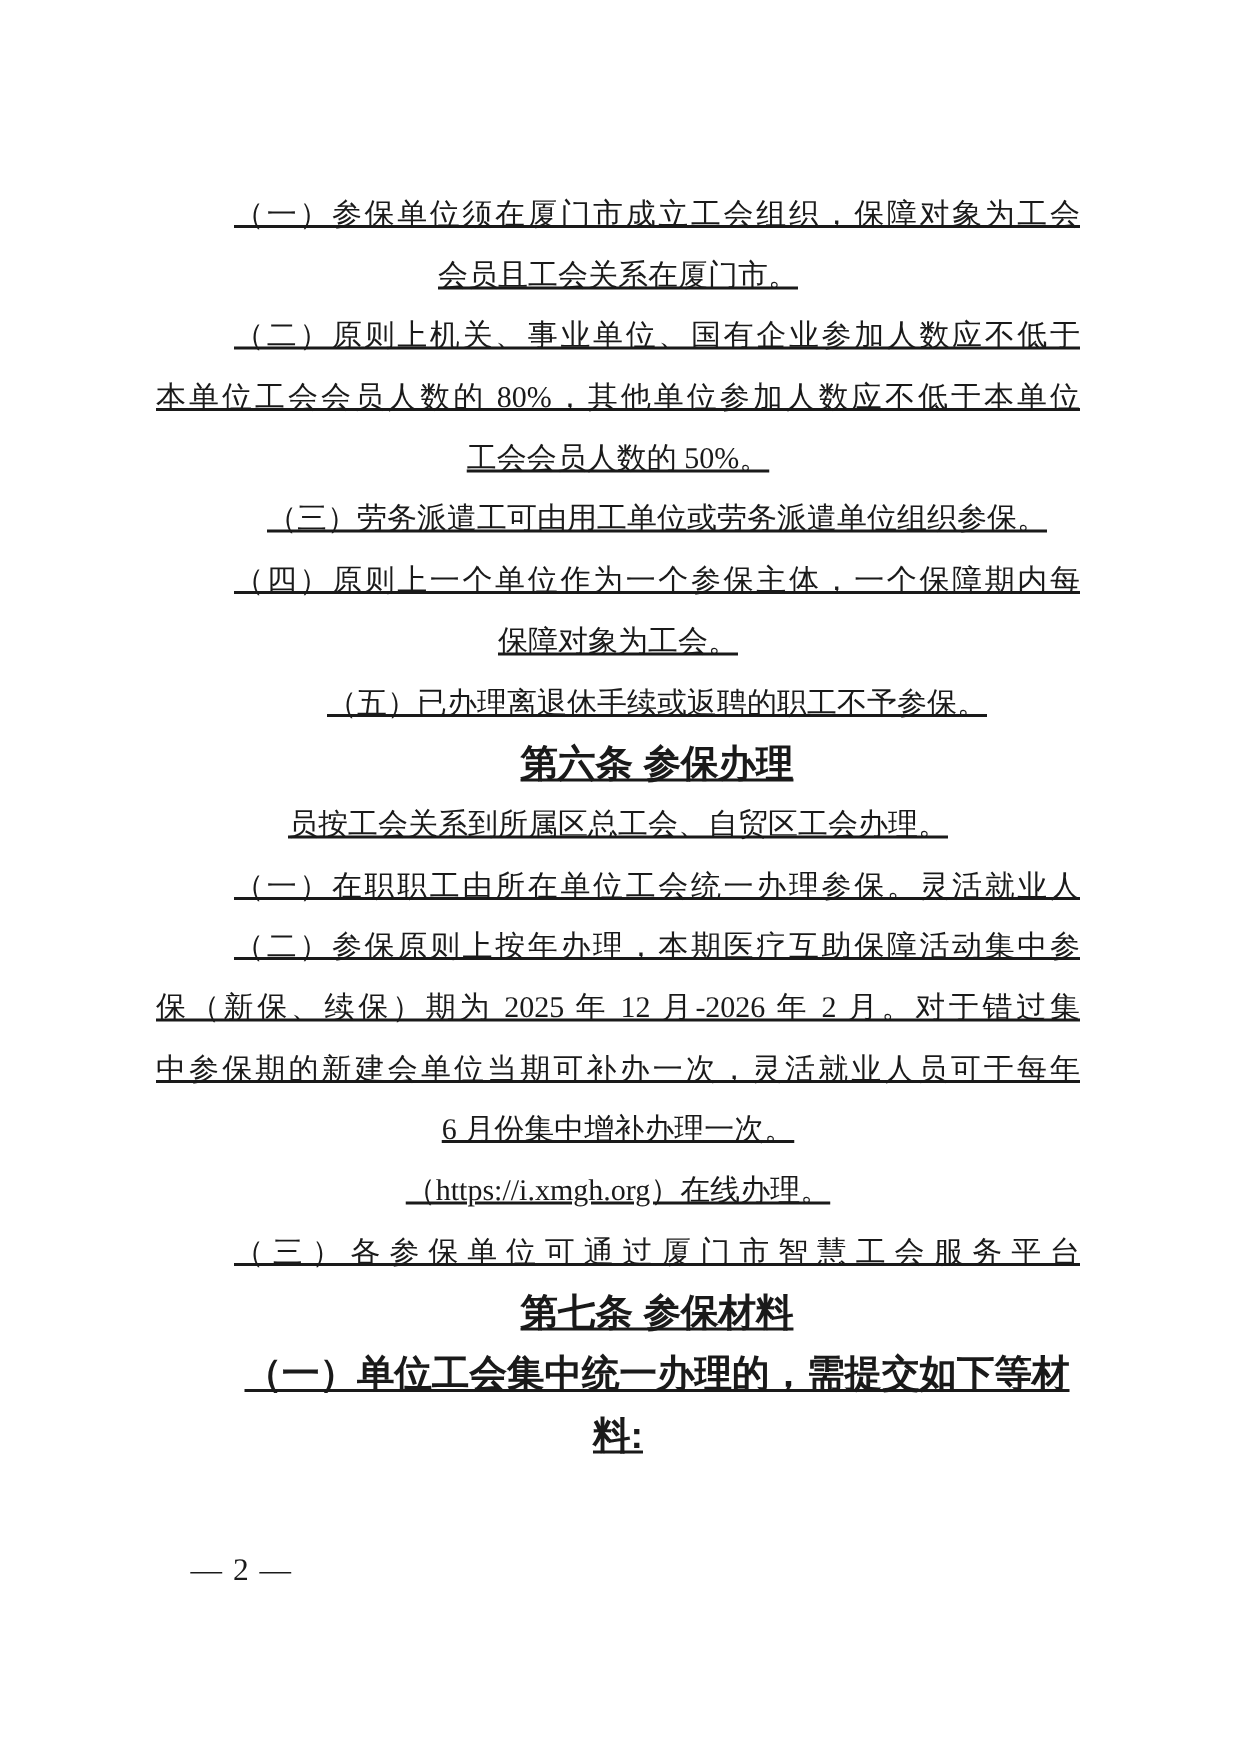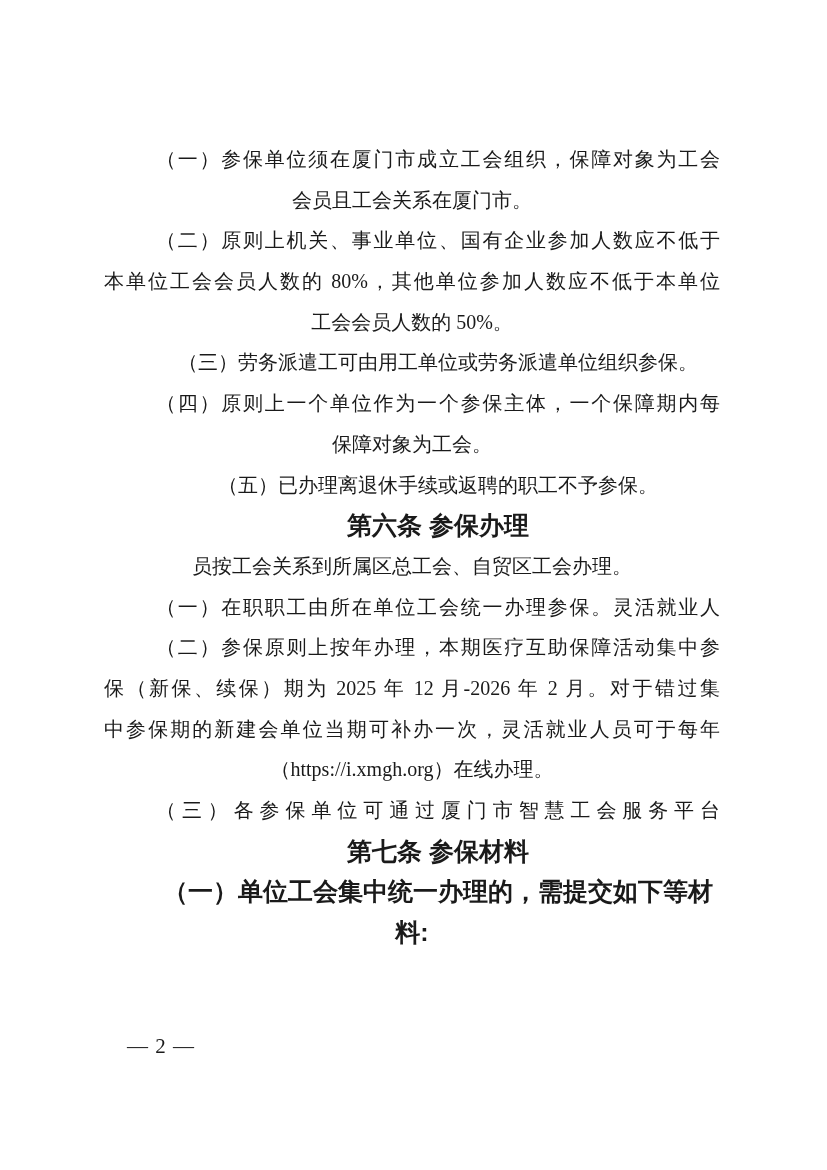--- a/index.html
+++ b/index.html
@@ -8,23 +8,24 @@
     width: 827px;
     height: 1170px;
     background: #ffffff;
     overflow: hidden;
     font-family: "Liberation Serif", "DejaVu Serif", serif;
     color: #1a1a1a;
   }
   .content {
     position: absolute;
     left: 104px;
-    top: 139px;
+    top: 123px;
     width: 616px;
     font-size: 20px;
+    text-decoration: underline;
   }
   .paragraph { margin: 0; }
   .line {
     height: 40.7px;
     line-height: 40.7px;
     text-align: center;
   }
   .line.indent { text-indent: 52px; }
   .line.stretch {
     text-align: justify;
@@ -75,20 +76,21 @@
         <div class="line indent">第六条 参保办理</div>
       </div>
       <div class="paragraph">
         <div class="line">员按工会关系到所属区总工会、自贸区工会办理。</div>
         <div class="line indent stretch">（一）在职职工由所在单位工会统一办理参保。灵活就业人</div>
       </div>
       <div class="paragraph">
         <div class="line indent stretch">（二）参保原则上按年办理，本期医疗互助保障活动集中参</div>
         <div class="line stretch">保（新保、续保）期为 2025 年 12 月-2026 年 2 月。对于错过集</div>
         <div class="line stretch">中参保期的新建会单位当期可补办一次，灵活就业人员可于每年</div>
+        <div class="line">6 月份集中增补办理一次。</div>
       </div>
       <div class="paragraph">
         <div class="line">（https://i.xmgh.org）在线办理。</div>
         <div class="line indent stretch">（三）各参保单位可通过厦门市智慧工会服务平台</div>
       </div>
       <div class="paragraph heading">
         <div class="line indent">第七条 参保材料</div>
       </div>
       <div class="paragraph bold">
         <div class="line indent">（一）单位工会集中统一办理的，需提交如下等材料:</div>

